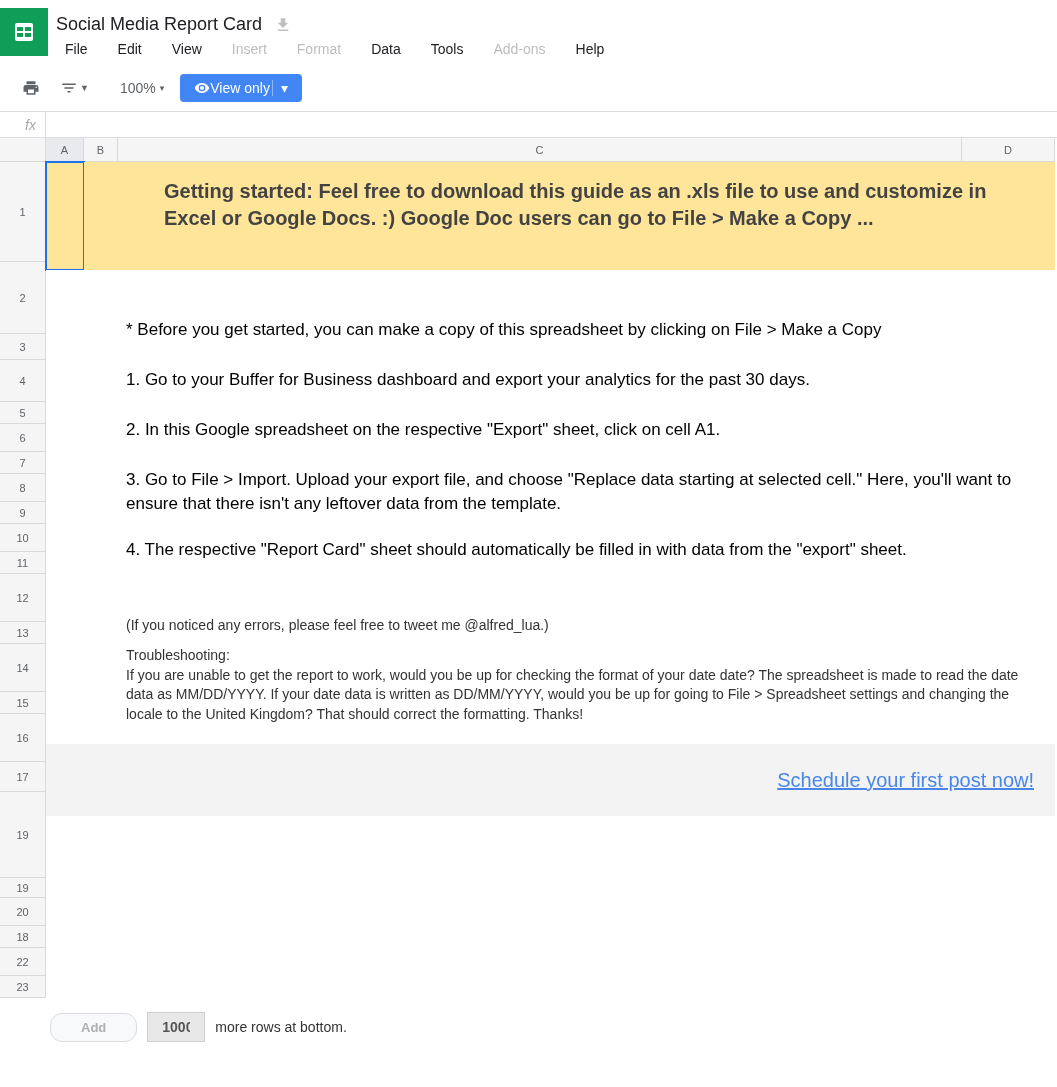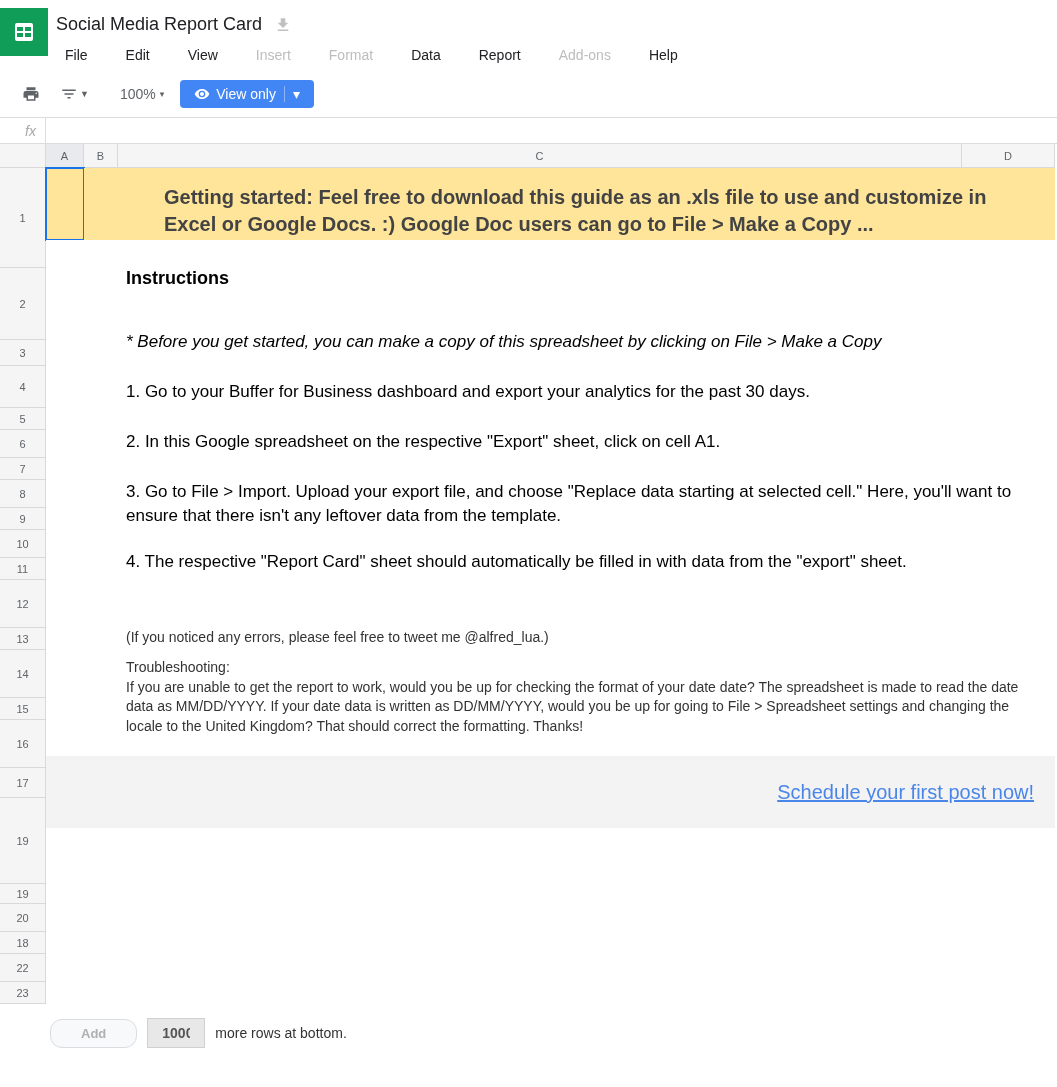--- a/index.html
+++ b/index.html
@@ -4,29 +4,29 @@
 <style>
 * { margin: 0; padding: 0; box-sizing: border-box; }
 body { font-family: Arial, sans-serif; font-size: 13px; color: #202124; background: #fff; width: 1057px; }
 
 .header { display: flex; align-items: flex-start; padding: 8px 0 0 0; }
 .logo { width: 48px; height: 48px; background: #0f9d58; display: flex; align-items: center; justify-content: center; margin: 0 8px 0 0; }
 .logo-icon { width: 24px; height: 24px; }
 .title-area { flex: 1; padding-top: 4px; }
 .doc-title { font-size: 18px; color: #202124; padding: 2px 0; display: inline-block; }
 .drive-icon { display: inline-block; margin-left: 8px; color: #b0b0b0; vertical-align: middle; }
-.menu-bar { display: flex; gap: 20px; margin-top: 6px; }
+.menu-bar { display: flex; gap: 12px; }
 .menu-item { padding: 4px 9px; font-size: 14px; cursor: pointer; border-radius: 3px; }
 .menu-item.disabled { color: #bdbdbd; cursor: default; }
 
 .toolbar { display: flex; align-items: center; padding: 8px 16px; border-bottom: 1px solid #dadce0; gap: 8px; margin-top: 4px; }
 .toolbar-btn { background: none; border: none; cursor: pointer; padding: 6px; color: #5f6368; display: flex; align-items: center; }
 .toolbar-sep { width: 1px; height: 20px; background: transparent; }
 .zoom { font-size: 14px; color: #5f6368; padding: 4px 8px; display: flex; align-items: center; gap: 4px; }
-.view-only-btn { background: #4285f4; color: #fff; border: none; border-radius: 4px; padding: 6px 14px; font-size: 14px; display: flex; align-items: center; gap: 6px; cursor: pointer; }
+.view-only-btn { background: #4285f4; color: #fff; border: none; border-radius: 4px; padding: 6px 14px; font-size: 14px; display: flex; align-items: center; cursor: pointer; }
 .view-only-caret { border-left: 1px solid rgba(255,255,255,0.4); padding-left: 8px; margin-left: 2px; }
 
 .formula-bar { display: flex; align-items: center; border-bottom: 1px solid #dadce0; height: 26px; }
 .fx-label { width: 46px; text-align: center; font-style: italic; color: #a9a9a9; font-size: 14px; border-right: 1px solid #dadce0; line-height: 26px; padding-left: 16px; }
 .fx-input { flex: 1; border: none; padding: 0 6px; height: 100%; font-size: 13px; }
 
 .sheet { display: flex; }
 .row-headers { display: flex; flex-direction: column; }
 .corner { width: 46px; height: 24px; background: #f5f5f5; border-right: 1px solid #d9d9d9; border-bottom: 1px solid #d9d9d9; }
 .row-h { width: 46px; background: #f5f5f5; border-right: 1px solid #d9d9d9; border-bottom: 1px solid #d9d9d9; text-align: center; font-size: 11px; color: #5f6368; display: flex; align-items: center; justify-content: center; }
@@ -46,21 +46,21 @@
 
 .banner-row .cell { background: #ffe599; }
 .banner-content { padding: 16px 30px 16px 80px; font-size: 20px; font-weight: bold; color: #434343; line-height: 1.35; }
 
 .howto-row .cell { background: #4a86e8; }
 .howto-content { padding: 20px 30px 20px 80px; font-size: 34px; font-weight: bold; color: #fff; }
 
 .instr-row .cell { background: #fff; }
 .instr-content { padding: 0 30px 0 80px; font-size: 17px; color: #000; line-height: 1.4; }
 .instr-content.bold { font-weight: bold; font-size: 18px; }
-.instr-content.italic { font-style: italic; }
+.instr-content.italic { }
 .instr-content.small { font-size: 14px; color: #333; }
 
 .footer-grey .cell { background: #f3f3f3; }
 .footer-right { text-align: right; padding-right: 20px; font-size: 20px; color: #b7b7b7; }
 .footer-link { text-align: right; padding-right: 20px; font-size: 20px; color: #4a86e8; text-decoration: underline; cursor: pointer; }
 
 .bottom-bar { padding: 14px 50px; display: flex; align-items: center; gap: 10px; background: #fff; }
 .add-btn { background: #f8f9fa; border: 1px solid #dadce0; padding: 6px 30px; border-radius: 12px; color: #b0b0b0; font-size: 13px; font-weight: bold; cursor: pointer; }
 .rows-input { background: #e8e8e8; border: 1px solid #d0d0d0; padding: 6px 14px; width: 58px; text-align: center; font-size: 14px; font-weight:bold; color: #555; }
 .rows-label { font-size: 14px; color: #333; }
@@ -83,21 +83,21 @@
           <path d="M19 9h-4V3H9v6H5l7 7 7-7zM5 18v2h14v-2H5z"></path>
         </svg>
     </span>
     <div class="menu-bar">
       <div class="menu-item">File</div>
       <div class="menu-item">Edit</div>
       <div class="menu-item">View</div>
       <div class="menu-item disabled">Insert</div>
       <div class="menu-item disabled">Format</div>
       <div class="menu-item">Data</div>
-      <div class="menu-item">Report</div>
+      <div class="menu-item">Tools</div>
       <div class="menu-item disabled">Add-ons</div>
       <div class="menu-item">Help</div>
     </div>
   </div>
 </div>
 
 <div class="toolbar">
   <button class="toolbar-btn">
     <svg width="18" height="18" viewBox="0 0 24 24" fill="#5f6368">
         <path d="M19 8H5a3 3 0 00-3 3v6h4v4h12v-4h4v-6a3 3 0 00-3-3zm-3 11H8v-5h8v5zm3-7a1 1 0 110-2 1 1 0 010 2zm-1-9H6v4h12V3z"></path>
@@ -157,37 +157,32 @@
   </div>
 
   <div class="grid">
     <div class="col-headers">
       <div class="col-h col-A active">A</div>
       <div class="col-h col-B">B</div>
       <div class="col-h col-C">C</div>
       <div class="col-h col-D">D</div>
     </div>
 
-    <div class="row banner-row" style="height:72px">
+    <div class="row banner-row" style="height:108px">
       <div class="cell col-A selected-cell"></div>
       <div class="cell" style="width:971px">
         <div class="banner-content">Getting started: Feel free to download this guide as an .xls file to use and customize in Excel or Google Docs. :) Google Doc users can go to File &gt; Make a Copy ...</div>
       </div>
     </div>
 
 
     <div class="row instr-row" style="height:26px">
         <div class="cell" style="width:1009px"></div>
       </div>
 
-    <div class="row instr-row" style="height:42px">
-      <div class="cell" style="width:1009px">
-          <div class="instr-content bold">Instructions</div>
-        </div>
-    </div>
 
     <div class="row instr-row" style="height:22px">
         <div class="cell" style="width:1009px"></div>
       </div>
 
     <div class="row instr-row" style="height:28px">
       <div class="cell" style="width:1009px">
           <div class="instr-content italic">* Before you get started, you can make a copy of this spreadsheet by clicking on File &gt; Make a Copy</div>
         </div>
     </div>

